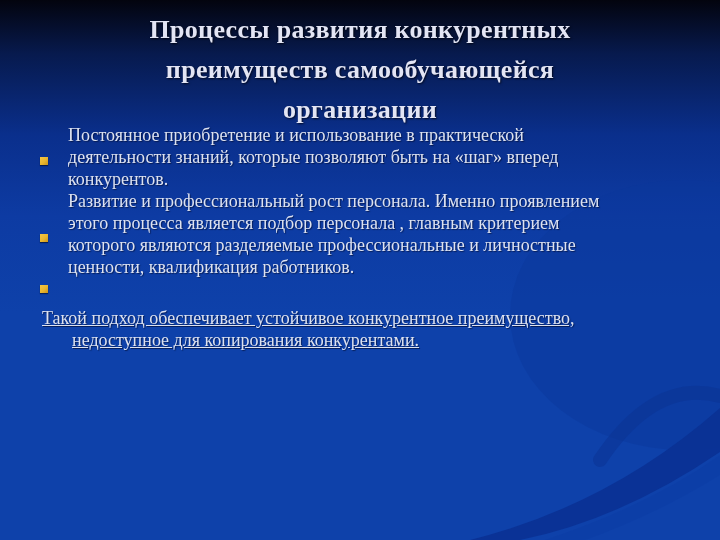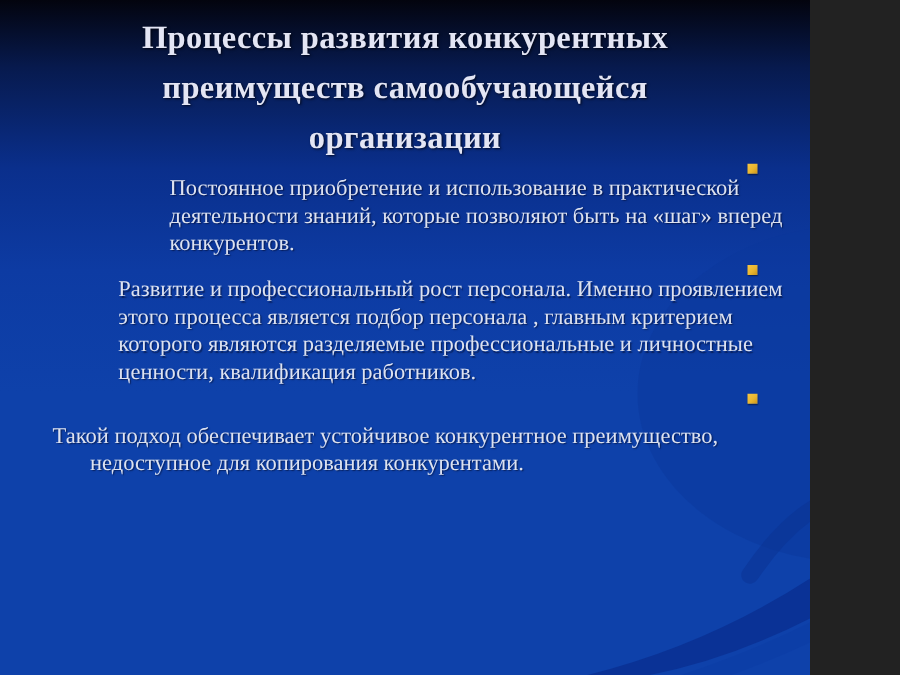--- a/index.html
+++ b/index.html
@@ -2,21 +2,21 @@
 <html><head>
 <meta charset="utf-8">
 <style>
   html, body {
     margin: 0;
     padding: 0;
     background: #222;
   }
   .slide {
     position: relative;
-    width: 648px;
+    width: 720px;
     height: 540px;
     overflow: hidden;
     font-family: "Liberation Serif", "DejaVu Serif", serif;
     background: linear-gradient(180deg,
       #03040e 0%,
       #071a4e 10%,
       #0a2f8c 25%,
       #0d3ba3 40%,
       #0e41aa 58%,
       #0e41aa 100%);
@@ -52,39 +52,39 @@
     line-height: 22px;
     text-shadow: 1px 1px 1px rgba(0, 0, 20, 0.5);
   }
   ul.bullets {
     list-style: none;
     margin: 0;
     padding: 0;
   }
   ul.bullets li {
     display: flex;
-    align-items: flex-end;
-    flex-direction: column;
+    align-items: center;
   }
   .bullet-sq {
     flex: 0 0 auto;
     width: 8px;
     height: 8px;
     margin: 7px 20px 0 0;
     background: linear-gradient(135deg, #f6c644 0%, #e9b62f 55%, #c8931d 100%);
     box-shadow: 0 1px 1px rgba(0,0,10,0.5);
   }
   .bullet-text {
     white-space: pre-line;
   }
   .closing {
     margin: 14px 0 0 0;
     padding-left: 32px;
     text-indent: -30px;
     white-space: pre-line;
+    text-decoration: underline;
   }
 </style>
 </head>
 <body>
 
 <div class="slide">
 
   <svg class="swoosh" viewBox="0 0 720 540" xmlns="http://www.w3.org/2000/svg" aria-hidden="true">
     <ellipse cx="685" cy="315" rx="175" ry="135" fill="#0b379c" opacity="0.45"></ellipse>
     <path d="M 600 460 Q 655 378 720 396" stroke="#0b3394" stroke-width="14" fill="none" opacity="0.55" stroke-linecap="round"></path>

